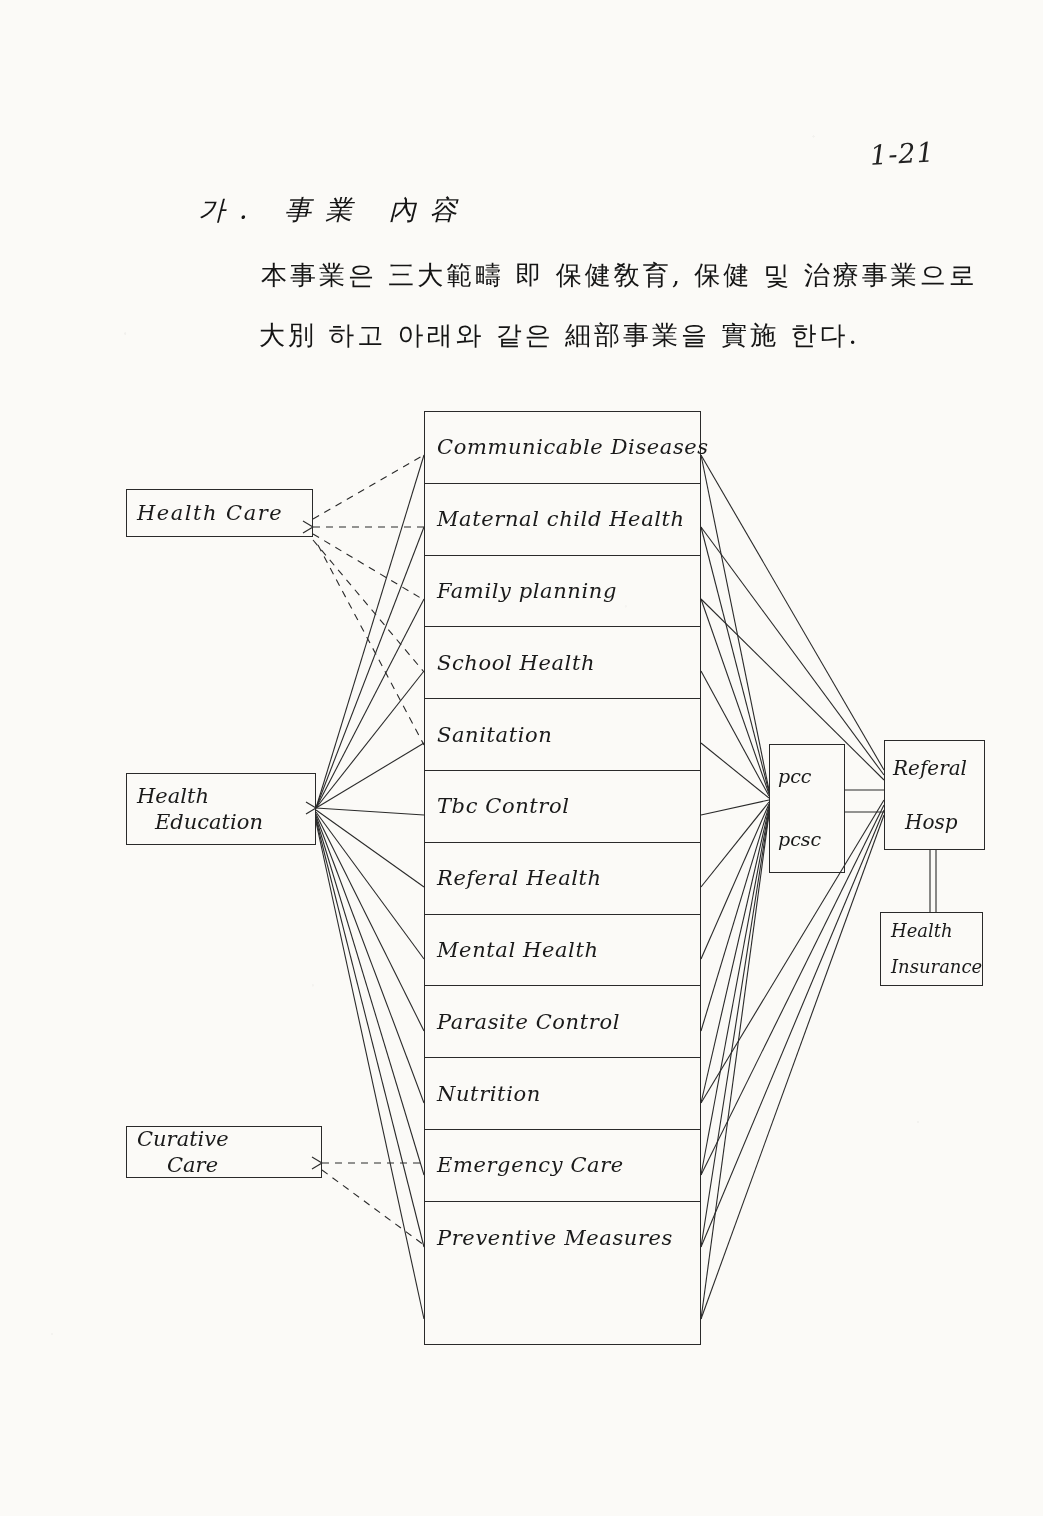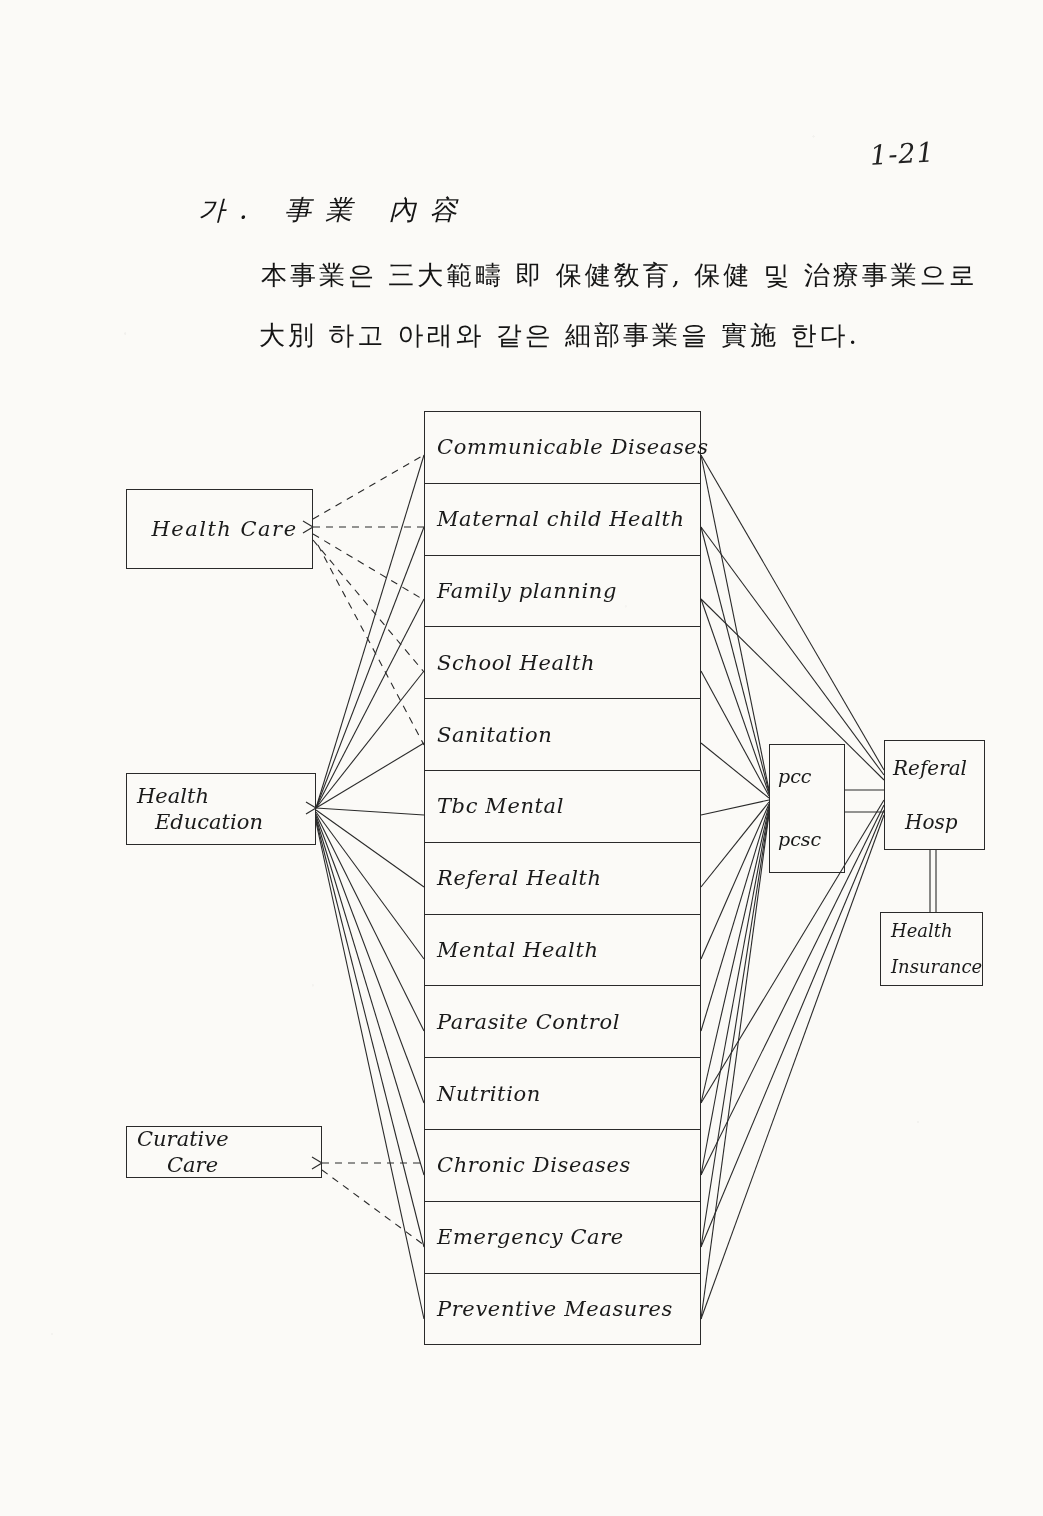--- a/index.html
+++ b/index.html
@@ -116,24 +116,23 @@
     font-family: "DejaVu Serif", serif;
     font-style: italic;
     font-size: 21px;
     color: #1a1a1a;
     white-space: nowrap;
     letter-spacing: .6px;
   }
   .stack-row:last-child { border-bottom: none; }
 
   #box-health-care {
-    left: 126px; top: 489px; width: 187px; height: 80px;
+    left: 126px; top: 489px; width: 187px; height: 48px;
     justify-content: center;
     letter-spacing: 1.5px;
-    text-align: center;
   }
   #box-health-education {
     left: 126px; top: 773px; width: 190px; height: 72px;
   }
   #box-health-education .l2 { padding-left: 18px; }
   #box-curative-care {
     left: 126px; top: 1126px; width: 196px; height: 52px;
   }
   #box-curative-care .l2 { padding-left: 30px; }
   #box-pcc {
@@ -249,26 +248,25 @@
       <div>Curative</div>
       <div class="l2">Care</div>
     </div>
 
     <div id="center-stack">
       <div class="stack-row">Communicable Diseases</div>
       <div class="stack-row">Maternal child Health</div>
       <div class="stack-row">Family   planning</div>
       <div class="stack-row">School    Health</div>
       <div class="stack-row">Sanitation</div>
-      <div class="stack-row">Tbc   Mental</div>
+      <div class="stack-row">Tbc   Control</div>
       <div class="stack-row">Referal   Health</div>
       <div class="stack-row">Mental   Health</div>
       <div class="stack-row">Parasite Control</div>
       <div class="stack-row">Nutrition</div>
-      <div class="stack-row">Chronic  Diseases</div>
       <div class="stack-row">Emergency  Care</div>
       <div class="stack-row">Preventive Measures</div>
     </div>
 
     <div class="box" id="box-pcc">
       <div>pcc</div>
       <div>pcsc</div>
     </div>
 
     <div class="box" id="box-referral">

